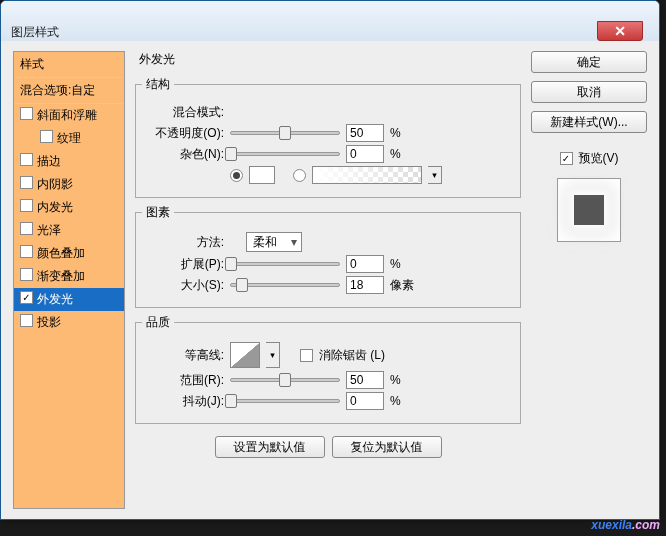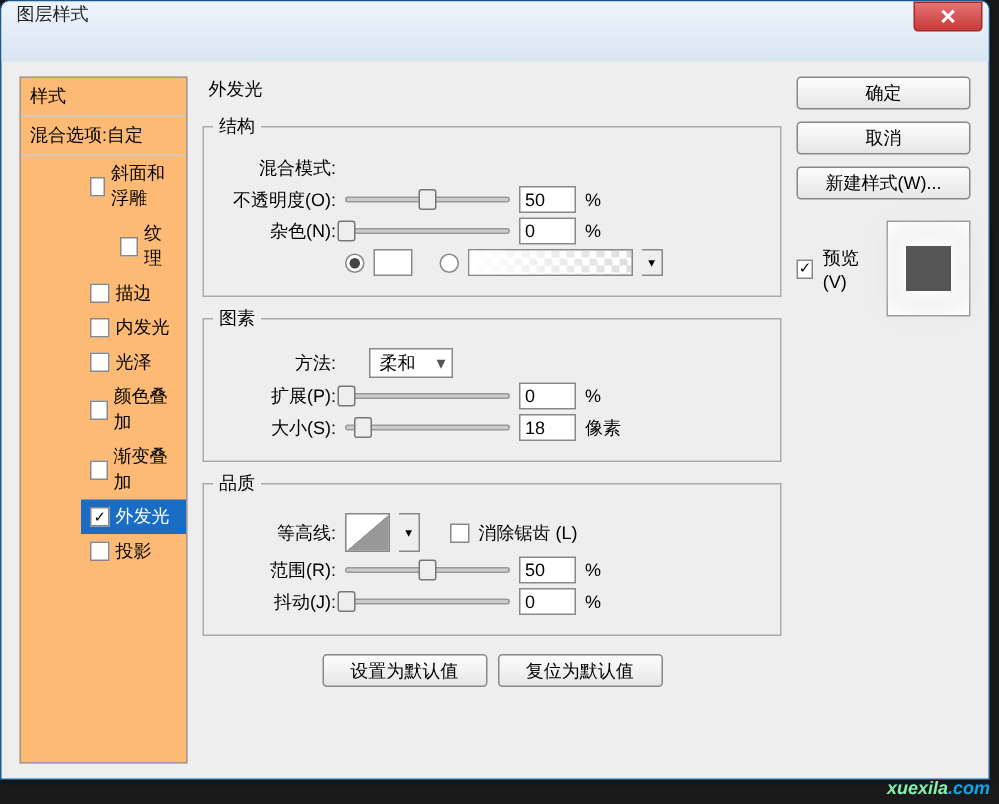--- a/index.html
+++ b/index.html
@@ -1,24 +1,24 @@
 <!DOCTYPE html>
 <html><head>
 <meta charset="utf-8">
 <style>
   * { box-sizing: border-box; font-family: "Microsoft YaHei", sans-serif; font-size: 12px; }
   body { margin: 0; background: #1a1a1a; width: 666px; height: 536px; position: relative; }
   .window { position: absolute; top: 0; left: 0; width: 660px; height: 520px; background: #eeeeee; border: 1px solid #1a5a92; border-radius: 6px 6px 0 0; display: flex; flex-direction: column; box-shadow: 0 0 6px rgba(0,0,0,.5); }
-  .titlebar { height: 40px; background: linear-gradient(#eef4fb,#d8e5f2); border-radius: 5px 5px 0 0; display: flex; align-items: flex-start; padding: 0 4px 0 10px; }
+  .titlebar { height: 40px; background: linear-gradient(#eef4fb,#d8e5f2); border-radius: 5px 5px 0 0; display: flex; align-items: flex-end; padding: 0 16px 0 10px; }
   .titlebar .title { color: #222; }
   .titlebar .close { margin-left: auto; width: 46px; height: 20px; background: linear-gradient(#e57373,#c83a3a); border: 1px solid #a02a2a; border-radius: 0 0 3px 3px; color: #fff; display: flex; align-items: center; justify-content: center; font-weight: bold; font-size: 14px; }
   .body { flex: 1; display: flex; padding: 10px 12px; gap: 10px; }
   .left { width: 112px; border: 1px solid #999; background: #fdba74; }
   .left .hdr { padding: 4px 6px; border-bottom: 1px solid #ccc; }
-  .left .item { display: flex; align-items: center; padding: 3px 6px; gap: 4px; margin-left: 40px; }
+  .left .item { display: flex; align-items: flex-start; padding: 3px 6px; gap: 4px; }
   .left .item.indent { padding-left: 26px; }
   .left .item.selected { background: #1a6dc4; color: #fff; }
   .cb { width: 13px; height: 13px; border: 1px solid #888; background: #fff; display: inline-flex; align-items: center; justify-content: center; font-size: 10px; color: #000; }
   .cb.checked::before { content: "✓"; }
   .mid { flex: 1; display: flex; flex-direction: column; gap: 6px; }
   .mid-title { padding: 0 0 2px 4px; }
   fieldset { border: 1px solid #aaa; padding: 8px 6px 10px; margin: 0; }
   legend { padding: 0 4px; }
   .row { display: flex; align-items: center; gap: 6px; margin: 3px 0; }
   .lbl { width: 82px; text-align: right; }
@@ -33,26 +33,26 @@
   .rad { width: 13px; height: 13px; border: 1px solid #888; border-radius: 50%; background: #fff; display: inline-flex; align-items: center; justify-content: center; }
   .rad.on::before { content: ""; width: 7px; height: 7px; background: #444; border-radius: 50%; }
   .swatch { width: 26px; height: 18px; border: 1px solid #888; background: #fff; }
   .grad { width: 110px; height: 18px; border: 1px solid #888; background: repeating-conic-gradient(#ddd 0 25%,#fff 0 50%) 0 0/10px 10px; position: relative; }
   .grad::after { content: ""; position: absolute; inset: 0; background: linear-gradient(to right,#fff,rgba(255,255,255,0)); }
   .grad-arrow { width: 14px; height: 18px; border: 1px solid #888; border-left: none; background: #eee; display: flex; align-items: center; justify-content: center; font-size: 9px; }
   .contour { width: 30px; height: 26px; border: 1px solid #888; background: linear-gradient(to top left,#999 0 49%,#fff 50% 100%); }
   .btnrow { display: flex; gap: 7px; justify-content: center; margin-top: 6px; }
   .btn { min-width: 110px; height: 22px; border: 1px solid #888; background: linear-gradient(#fdfdfd,#e6e6e6); border-radius: 3px; display: flex; align-items: center; justify-content: center; text-align: center; }
   .right { width: 116px; display: flex; flex-direction: column; gap: 8px; align-items: stretch; }
-  .preview-wrap { margin-top: 6px; display: flex; flex-direction: row; align-items: center; gap: 8px; }
+  .preview-wrap { margin-top: 6px; display: flex; flex-direction: column; align-items: center; gap: 8px; }
   .preview { width: 64px; height: 64px; background: #fff; border: 1px solid #999; display: flex; align-items: center; justify-content: center; }
   .preview .sq { width: 30px; height: 30px; background: #555; box-shadow: 0 0 10px 6px rgba(255,255,255,.95), 0 0 14px 8px rgba(200,200,200,.6); }
   .watermark { position: absolute; right: 6px; bottom: 2px; font-size: 18px; font-style: italic; font-weight: bold; }
-  .watermark .a { color: #86efac; }
-  .watermark .b { color: #0ea5e9; }
+  .watermark .a { color: #3b82f6; }
+  .watermark .b { color: #f0abfc; }
 </style>
 </head>
 <body>
 
 <div class="window">
   <div class="titlebar">
     <span class="title">图层样式</span>
     <div class="close">✕</div>
   </div>
   <div class="body">
@@ -65,20 +65,24 @@
             <span class="cb"></span>
             <span>斜面和浮雕</span>
           </div>
           <div class="item indent">
             <span class="cb"></span>
             <span>纹理</span>
           </div>
           <div class="item">
             <span class="cb"></span>
             <span>描边</span>
+          </div>
+          <div class="item">
+            <span class="cb"></span>
+            <span>内阴影</span>
           </div>
           <div class="item">
             <span class="cb"></span>
             <span>内发光</span>
           </div>
           <div class="item">
             <span class="cb"></span>
             <span>光泽</span>
           </div>
           <div class="item">

